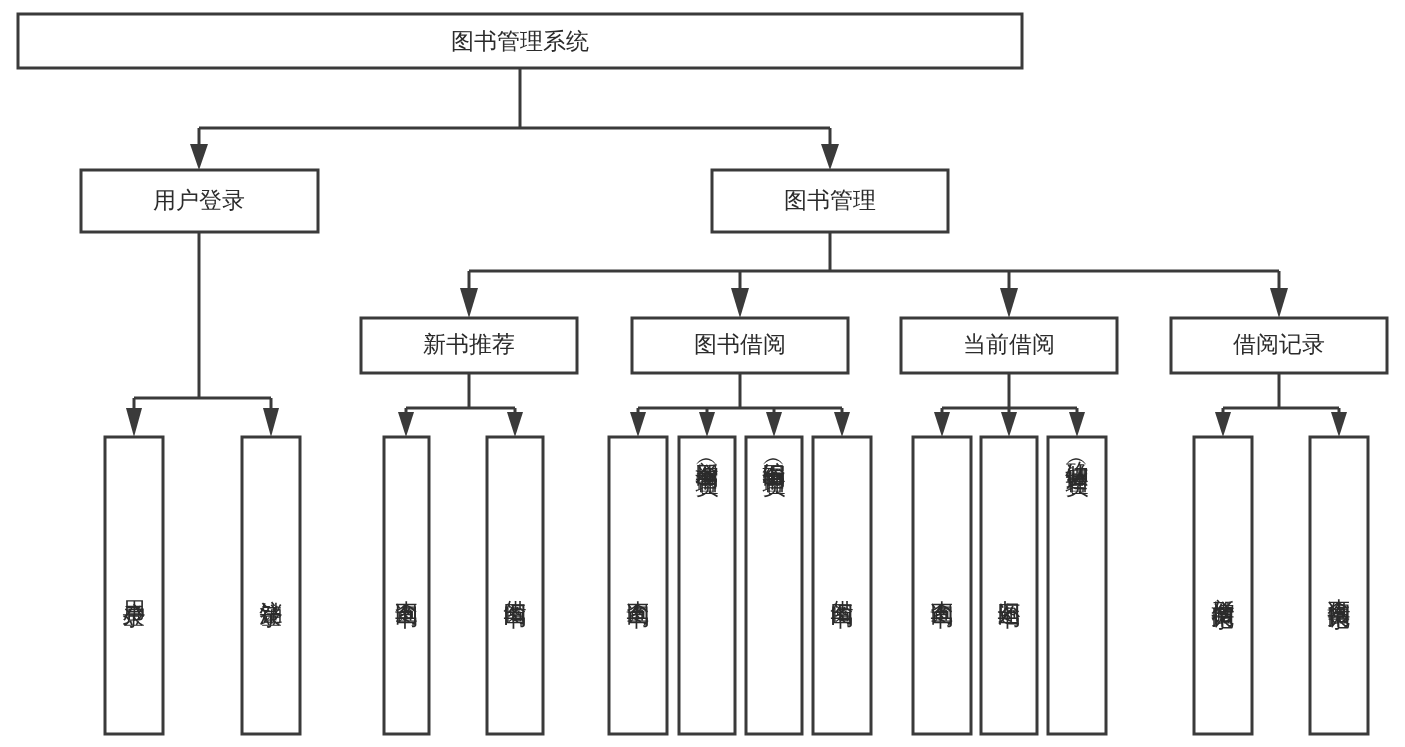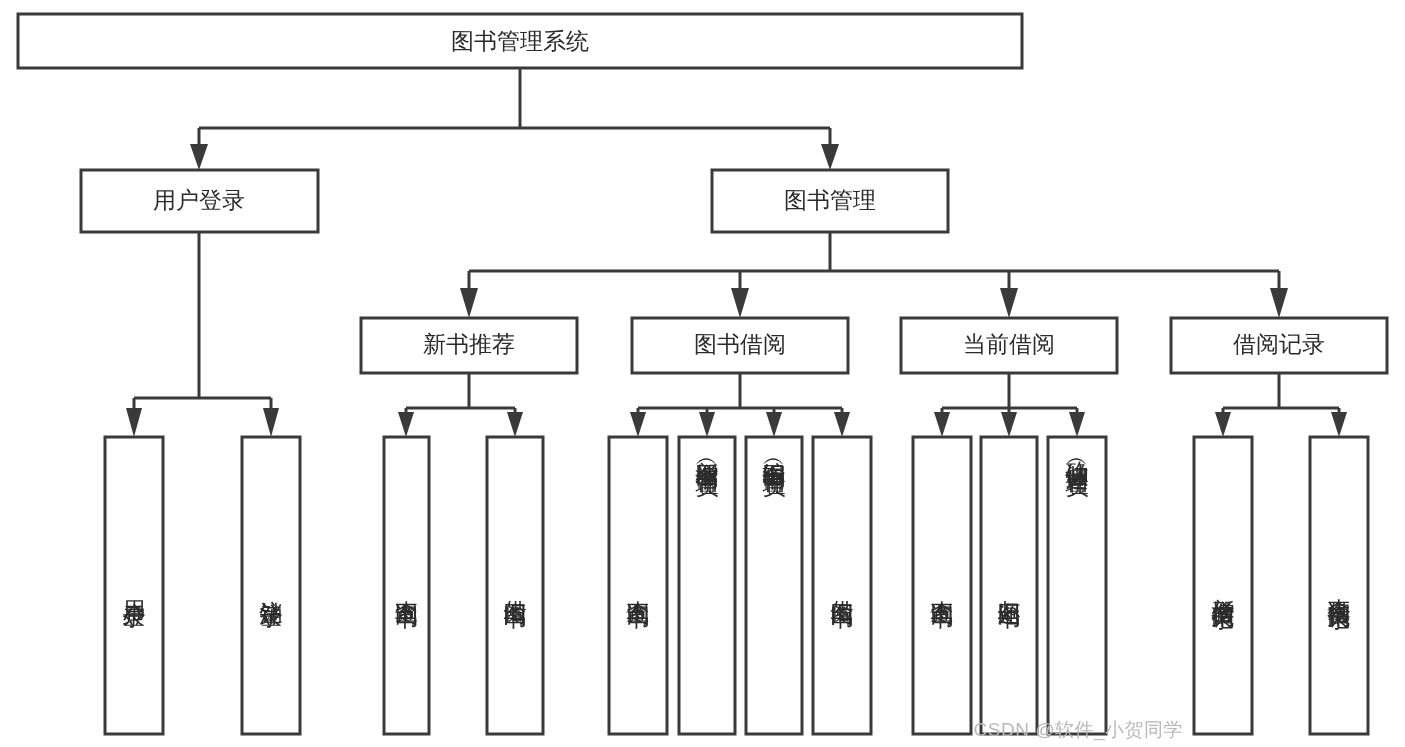--- a/index.html
+++ b/index.html
@@ -221,15 +221,14 @@
   <div class="node-label-v" style="left:746px; top:437px; width:56px; height:297px; justify-content:flex-start; padding-top:6px; box-sizing:border-box;">编辑图书（管理员）</div>
   <div class="node-label-v" style="left:813px; top:437px; width:58px; height:297px;">借阅图书</div>
 
   <div class="node-label-v" style="left:913px; top:437px; width:58px; height:297px;">查询图书</div>
   <div class="node-label-v" style="left:981px; top:437px; width:56px; height:297px;">归还图书</div>
   <div class="node-label-v" style="left:1048px; top:437px; width:58px; height:297px; justify-content:flex-start; padding-top:6px; box-sizing:border-box;">确认归还（管理员）</div>
 
   <div class="node-label-v" style="left:1194px; top:437px; width:58px; height:297px;">新增借阅记录</div>
   <div class="node-label-v" style="left:1310px; top:437px; width:58px; height:297px;">查询借阅记录</div>
 
-  <div class="watermark">CSDN @软件_小贺同学</div>
 
 </div>
 
 </body></html>

